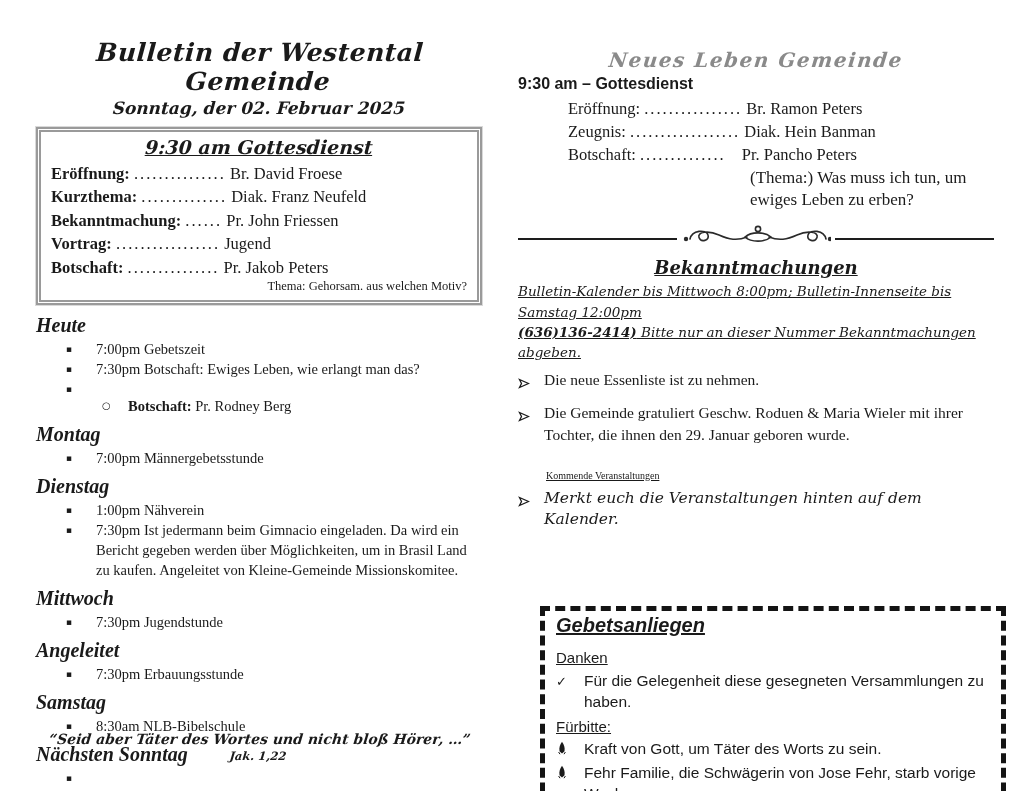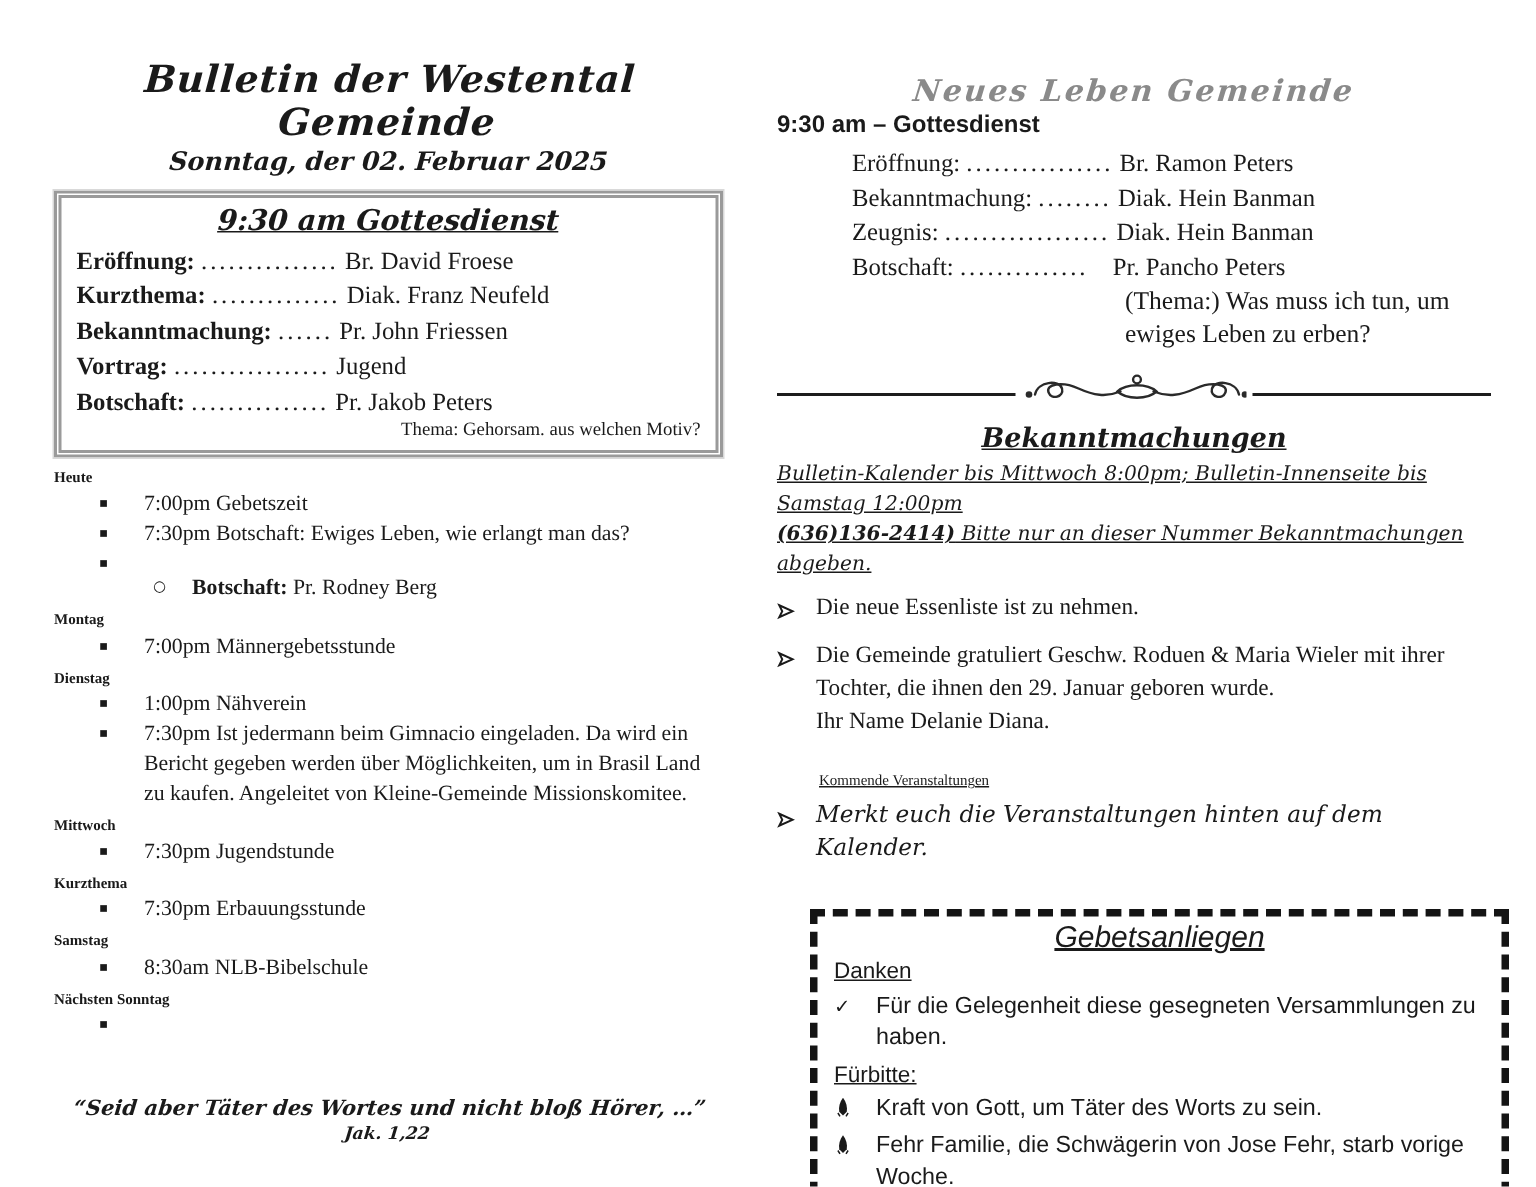--- a/index.html
+++ b/index.html
@@ -16,21 +16,21 @@
   .service-box{margin-top:9px;border:5px double #9a9a9a;outline:1px solid #d9d9d9;
       padding:4px 10px 6px 10px;background:#fff;}
   .service-heading{text-align:center;font-family:"DejaVu Serif", serif;font-style:italic;
       font-weight:600;font-size:19px;text-decoration:underline;margin-bottom:4px;transform:skewX(-4deg);}
   .service-row{font-size:16.5px;line-height:1.42;white-space:nowrap;}
   .service-row .lbl{font-weight:bold;}
   .service-row .dots{letter-spacing:2px;}
   .theme-note{text-align:right;font-size:12.5px;margin-top:0px;}
 
   .schedule{margin-top:7px;}
-  .day{font-weight:bold;font-size:10px;margin-top:5px;line-height:1.35;}
+  .day{font-weight:bold;font-size:20px;margin-top:5px;line-height:1.35;font-style:italic;}
   .item{display:flex;margin-left:30px;line-height:1.38;font-size:14.5px;}
   .item .marker{width:10px;flex:none;font-size:9px;margin-right:20px;padding-top:4px;
       font-family:"DejaVu Sans", sans-serif;}
   .item.sub{margin-left:66px;}
   .item.sub .marker{font-size:10px;padding-top:3px;margin-right:16px;}
   .item .bold{font-weight:bold;}
   .quote-line{position:absolute;left:36px;top:731px;width:446px;text-align:center;
       font-family:"DejaVu Serif", serif;font-style:italic;font-weight:bold;font-size:14px;
       transform:skewX(-6deg);}
   .quote-ref{font-size:11.5px;}
@@ -59,22 +59,22 @@
   .arrow-item{display:flex;margin-top:7px;font-size:15.5px;line-height:1.4;}
   .arrow-item .arrow{flex:none;width:13px;margin-right:13px;padding-top:4px;}
   .arrow-item .txt2{display:block;}
   .upcoming-heading{font-size:10px;text-decoration:underline;margin-top:24px;margin-left:28px;}
   .arrow-item.it{font-style:italic;font-family:"DejaVu Serif", serif;}
 
   
   .prayer-box{position:absolute;left:540px;top:606px;width:434px;
       border:5px dashed #141414;padding:3px 11px 9px 11px;background:#fff;
       font-family:"Liberation Sans", sans-serif;}
-  .prayer-title{text-align:center;font-weight:normal;font-style:italic;font-size:20px;
-      text-decoration:underline;margin-bottom:0;}
+  .prayer-title{text-align:left;font-weight:bold;font-style:italic;font-size:20px;
+      text-decoration:underline;margin-bottom:10px;}
   .p-label{font-size:15px;text-decoration:underline;line-height:1.45;}
   .p-item{display:flex;font-size:15.5px;line-height:1.35;margin:2px 0 3px 0;}
   .p-item .icon{flex:none;width:14px;margin-right:14px;padding-top:2px;
       font-family:"DejaVu Sans", sans-serif;font-size:13px;}
 </style>
 </head>
 <body>
 
 <div class="page">
 
@@ -145,21 +145,21 @@
         <span class="marker">▪</span>
         <span>7:30pm Ist jedermann beim Gimnacio eingeladen. Da wird ein Bericht gegeben werden über Möglichkeiten, um in Brasil Land zu kaufen. Angeleitet von Kleine-Gemeinde Missionskomitee.</span>
       </div>
 
       <div class="day">Mittwoch</div>
       <div class="item">
         <span class="marker">▪</span>
         <span>7:30pm Jugendstunde</span>
       </div>
 
-      <div class="day">Kurzthema</div>
+      <div class="day">Angeleitet</div>
       <div class="item">
         <span class="marker">▪</span>
         <span>7:30pm Erbauungsstunde</span>
       </div>
 
       <div class="day">Samstag</div>
       <div class="item">
         <span class="marker">▪</span>
         <span>8:30am NLB-Bibelschule</span>
       </div>
@@ -177,25 +177,20 @@
 
   <div class="right-col">
     <div class="church-title">Neues Leben Gemeinde</div>
     <div class="service-time">9:30 am – Gottesdienst</div>
 
     <div class="program">
       <div>
         <span>Eröffnung:</span>
         <span class="dots">................</span>
         <span>Br. Ramon Peters</span>
-      </div>
-      <div>
-        <span>Bekanntmachung:</span>
-        <span class="dots">........</span>
-        <span>Diak. Hein Banman</span>
       </div>
       <div>
         <span>Zeugnis:</span>
         <span class="dots">..................</span>
         <span>Diak. Hein Banman</span>
       </div>
       <div>
         <span>Botschaft:</span>
         <span class="dots">..............</span>
         <span class="gap">Pr. Pancho Peters</span>
@@ -236,21 +231,20 @@
       <span>Die neue Essenliste ist zu nehmen.</span>
     </div>
     <div class="arrow-item">
       <span class="arrow">
         <svg width="12" height="11" viewBox="0 0 12 11">
             <path d="M1.5 1.5 L10.5 5.5 L1.5 9.5 L3.5 5.5 Z" fill="none" stroke="#1a1a1a" stroke-width="1.3"></path>
           </svg>
       </span>
       <span>
         <span class="txt2">Die Gemeinde gratuliert Geschw. Roduen &amp; Maria Wieler mit ihrer Tochter, die ihnen den 29. Januar geboren wurde.</span>
-        <span class="txt2">Ihr Name Delanie Diana.</span>
       </span>
     </div>
 
     <div class="upcoming-heading">Kommende Veranstaltungen</div>
     <div class="arrow-item it">
       <span class="arrow">
         <svg width="12" height="11" viewBox="0 0 12 11">
             <path d="M1.5 1.5 L10.5 5.5 L1.5 9.5 L3.5 5.5 Z" fill="none" stroke="#1a1a1a" stroke-width="1.3"></path>
           </svg>
       </span>

